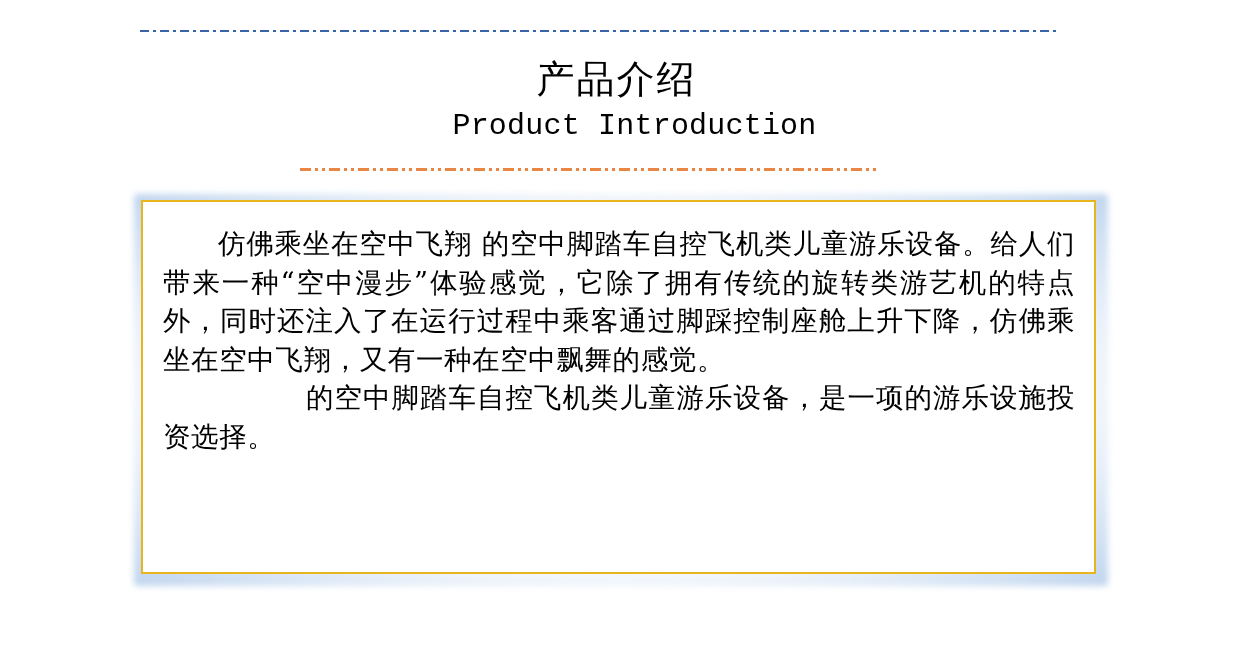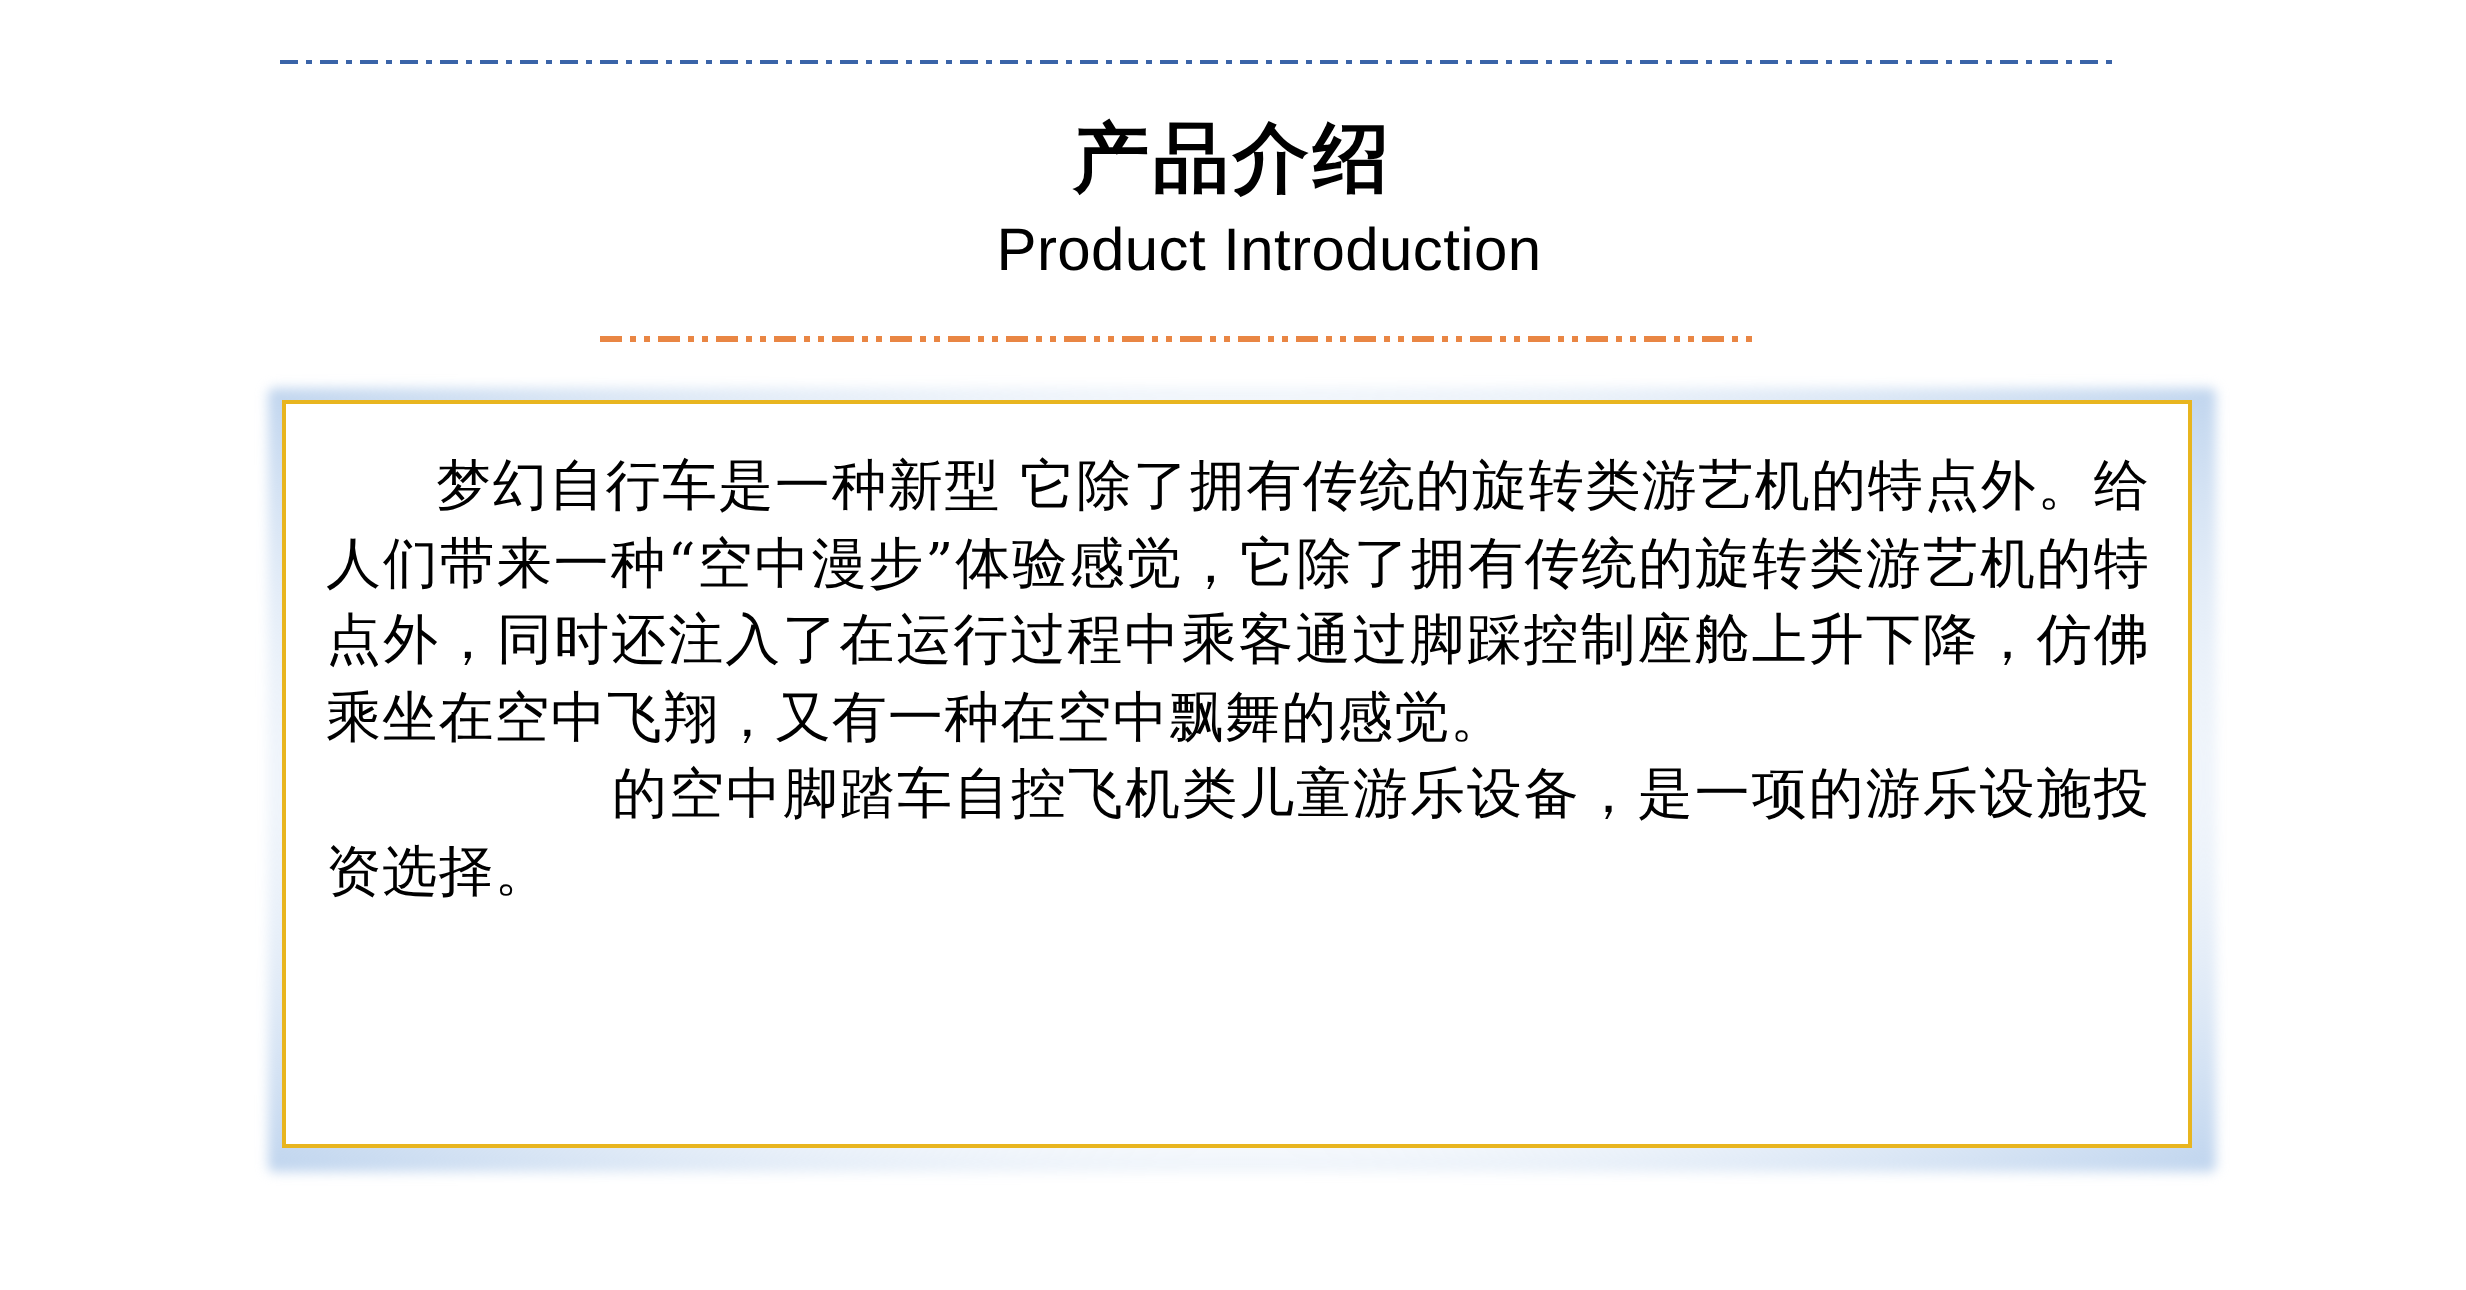--- a/index.html
+++ b/index.html
@@ -46,24 +46,24 @@
     top: 56px;
     width: 1233px;
     text-align: center;
   }
   .title-cn {
     font-family: "DejaVu Serif", "Liberation Serif", serif;
     font-size: 38px;
     line-height: 46px;
     color: #000000;
     letter-spacing: 2px;
-    font-weight: 700;
+    font-weight: 400;
   }
   .title-en {
-    font-family: Liberation Sans, sans-serif;
+    font-family: Liberation Mono, monospace;
     font-size: 30px;
     line-height: 40px;
     color: #000000;
     font-weight: 400;
     letter-spacing: 0.2px;
     margin-top: 4px;
     margin-left: 36px;
   }
 
   
@@ -136,18 +136,18 @@
     <div class="title-cn">产品介绍</div>
     <div class="title-en">Product Introduction</div>
   </div>
 
   <div class="orange-rule"></div>
 
   <div class="body-box-shadow"></div>
 
   <div class="body-box">
     <div class="body-text">
-      <p class="para indent-2">梦幻自行车是一种新型 它除了拥有传统的旋转类游艺机的特点外。给人们带来一种“空中漫步”体验感觉，它除了拥有传统的旋转类游艺机的特点外，同时还注入了在运行过程中乘客通过脚踩控制座舱上升下降，仿佛乘坐在空中飞翔，又有一种在空中飘舞的感觉。</p>
+      <p class="para indent-2">仿佛乘坐在空中飞翔 的空中脚踏车自控飞机类儿童游乐设备。给人们带来一种“空中漫步”体验感觉，它除了拥有传统的旋转类游艺机的特点外，同时还注入了在运行过程中乘客通过脚踩控制座舱上升下降，仿佛乘坐在空中飞翔，又有一种在空中飘舞的感觉。</p>
       <p class="para indent-5">的空中脚踏车自控飞机类儿童游乐设备，是一项的游乐设施投资选择。</p>
     </div>
   </div>
 
 </div>
 
 </body></html>

